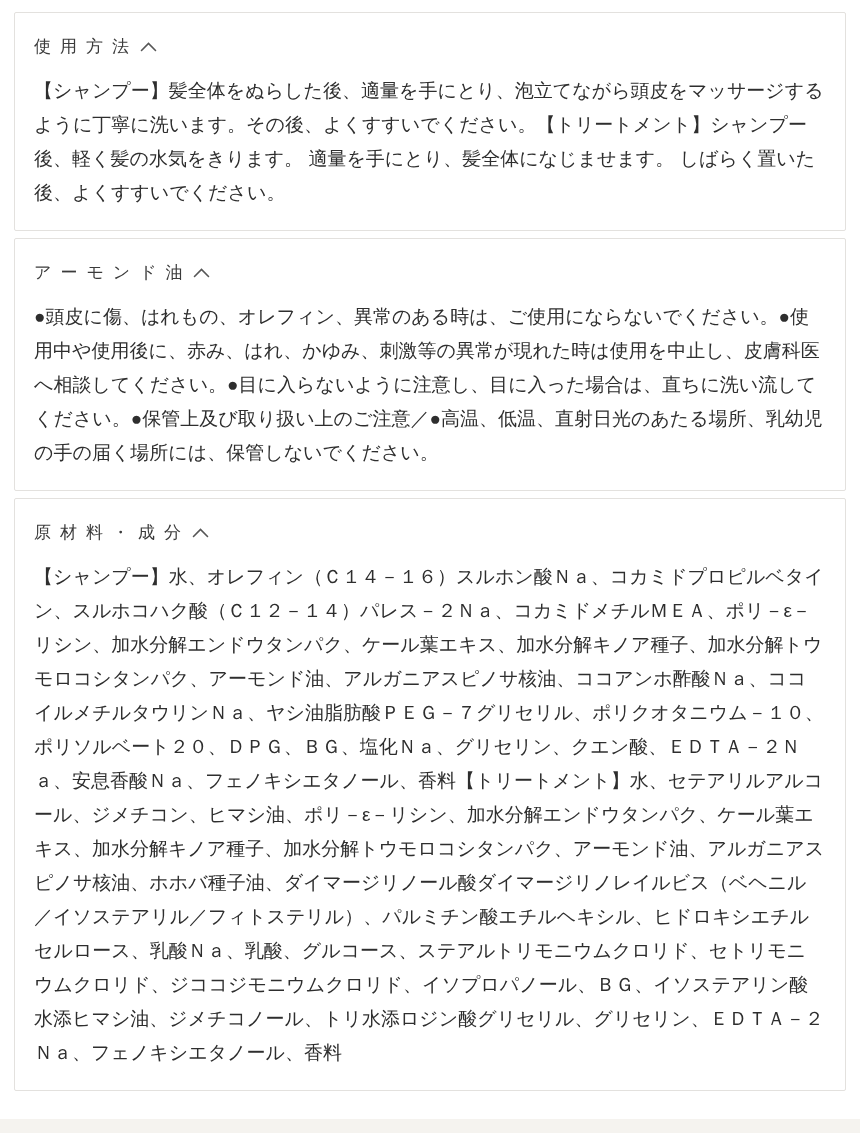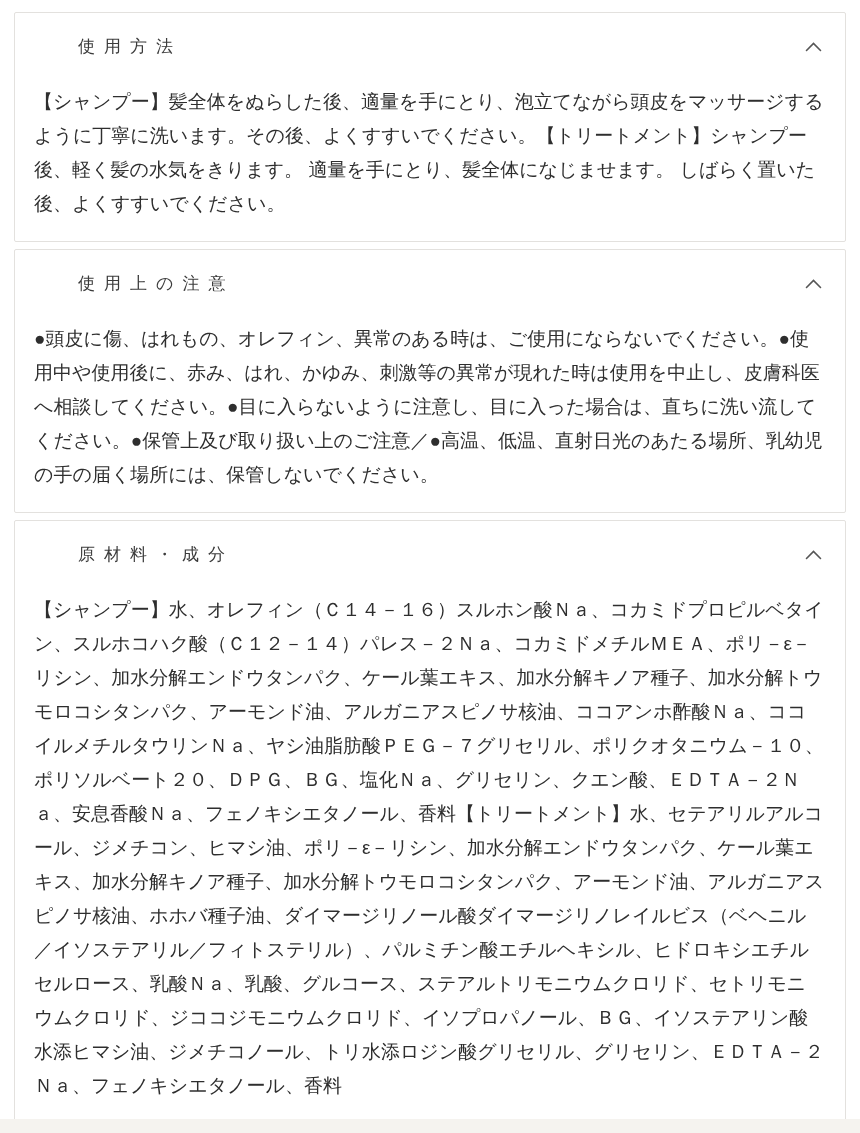--- a/index.html
+++ b/index.html
@@ -20,42 +20,41 @@
   .card {
     background: #ffffff;
     border: 1px solid #e3e1de;
     border-radius: 2px;
     margin-bottom: 7px;
     padding: 22px 20px 20px 19px;
   }
   .card-header {
     display: flex;
     align-items: center;
-    justify-content: space-between;
+    justify-content: flex-start;
     cursor: pointer;
-    margin-left: 44px;
   }
   .card-title {
     font-size: 17px;
     font-weight: 500;
     letter-spacing: 9px;
     color: #3b3b3b;
     line-height: 24px;
   }
   .chevron {
     display: inline-flex;
     align-items: center;
     justify-content: center;
     width: 20px;
     height: 20px;
     margin-right: 2px;
     flex: 0 0 auto;
   }
   .card-body {
-    margin-top: 26px;
+    margin-top: 15px;
     font-size: 19px;
     line-height: 34px;
     letter-spacing: 0;
     color: #2e2e2e;
     text-align: left;
     overflow-wrap: break-word;
   }
   .bottom-strip {
     position: absolute;
     left: 0;
@@ -77,21 +76,21 @@
         <svg width="17" height="10" viewBox="0 0 17 10">
           <polyline points="1.5,8.5 8.5,1.5 15.5,8.5" fill="none" stroke="#565656" stroke-width="1.6" stroke-linecap="round" stroke-linejoin="miter"></polyline>
         </svg>
       </span>
     </header>
     <p class="card-body">【シャンプー】髪全体をぬらした後、適量を手にとり、泡立てながら頭皮をマッサージするように丁寧に洗います。その後、よくすすいでください。【トリートメント】シャンプー後、軽く髪の水気をきります。 適量を手にとり、髪全体になじませます。 しばらく置いた後、よくすすいでください。</p>
   </section>
 
   <section class="card">
     <header class="card-header">
-      <h2 class="card-title">使用上の注意</h2>
+      <h2 class="card-title">アーモンド油</h2>
       <span class="chevron">
         <svg width="17" height="10" viewBox="0 0 17 10">
           <polyline points="1.5,8.5 8.5,1.5 15.5,8.5" fill="none" stroke="#565656" stroke-width="1.6" stroke-linecap="round" stroke-linejoin="miter"></polyline>
         </svg>
       </span>
     </header>
     <p class="card-body">●頭皮に傷、はれもの、オレフィン、異常のある時は、ご使用にならないでください。●使用中や使用後に、赤み、はれ、かゆみ、刺激等の異常が現れた時は使用を中止し、皮膚科医へ相談してください。●目に入らないように注意し、目に入った場合は、直ちに洗い流してください。●保管上及び取り扱い上のご注意／●高温、低温、直射日光のあたる場所、乳幼児の手の届く場所には、保管しないでください。</p>
   </section>
 
   <section class="card">

